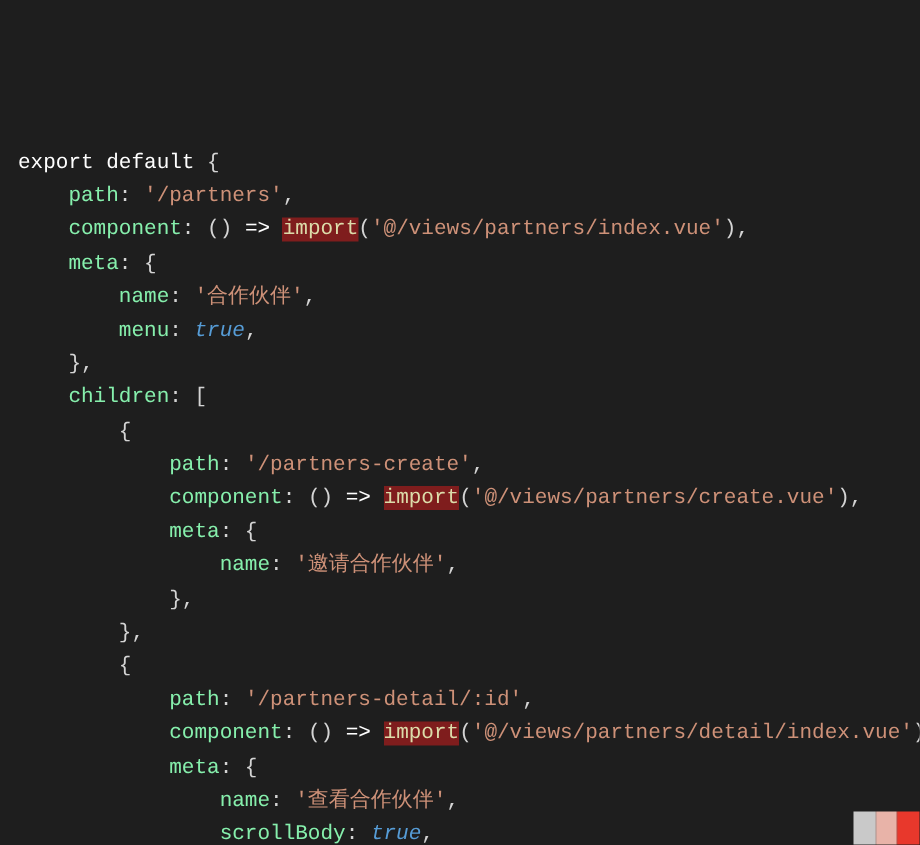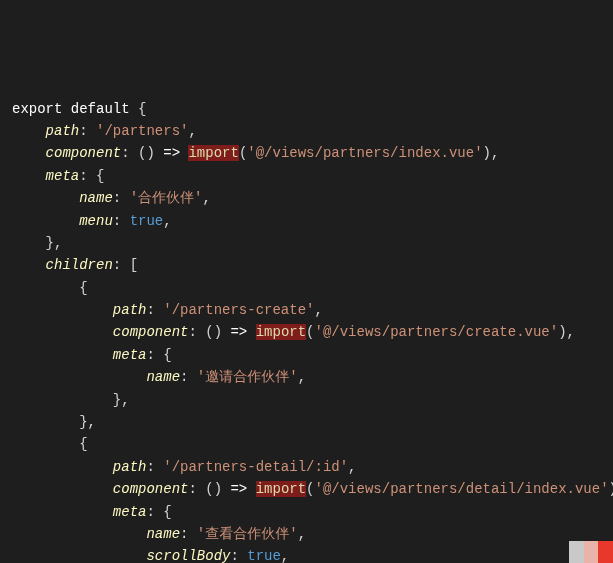--- a/index.html
+++ b/index.html
@@ -9,23 +9,23 @@
       font-size: 14px;
       line-height: 1.6;
       color: #d4d4d4;
       padding: 8px 12px;
       width: 613px;
       height: 563px;
       overflow: hidden;
       white-space: pre;
     }
     .kw { color: #ffffff; }
-    .key { color: #fef9c3; font-style: italic; }
+    .key { color: #86efac; }
     .str { color: #ce9178; text-align: center; }
-    .bool { color: #569cd6; }
+    .bool { color: #569cd6; font-style: italic; }
     .punc { color: #d4d4d4; }
     .sel { background: #7f1d1d; color: #dcdcaa; }
     .corner {
       position: fixed;
       right: 0;
       bottom: 0;
       width: 44px;
       height: 22px;
       display: flex;
     }

